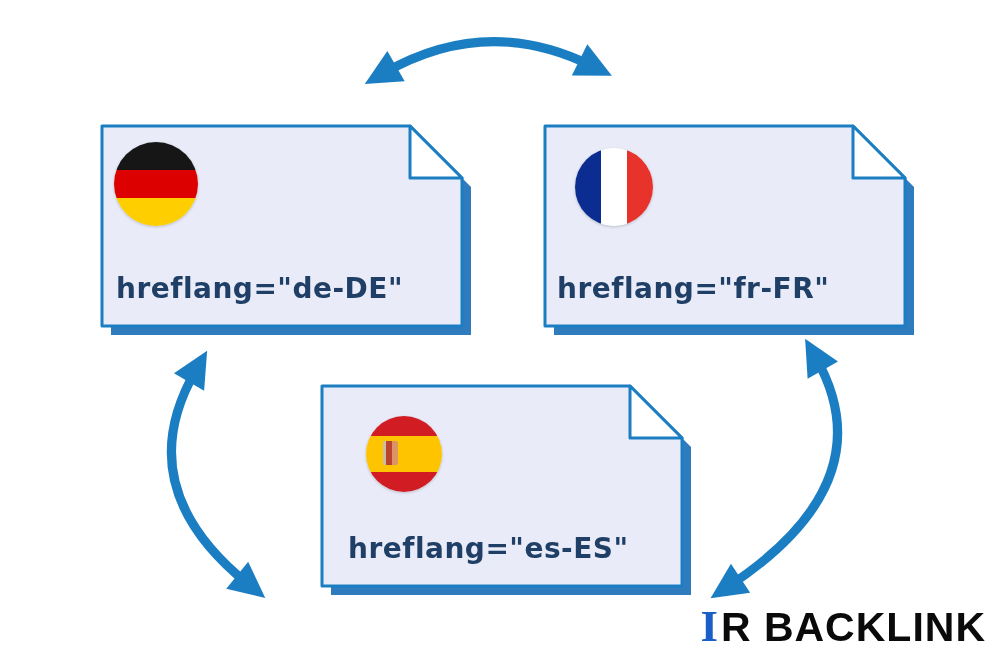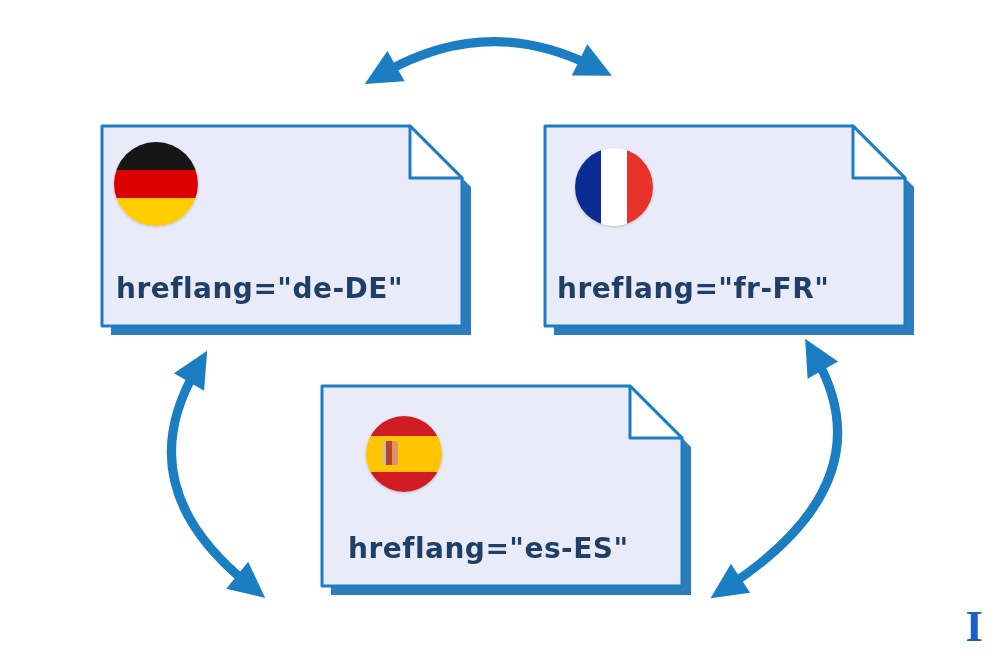--- a/index.html
+++ b/index.html
@@ -93,15 +93,16 @@
       <path class="cs-fold" d="M310 2 L310 54 L362 54 Z"></path>
     </svg>
     <span class="flag flag-es">
       <span class="crest"></span>
     </span>
     <div class="hreflang">hreflang="es-ES"</div>
   </div>
 
   <div class="logo">
     <span class="logo-i">I</span>
+    <span>R BACKLINK</span>
   </div>
 
 </div>
 
 </body></html>

